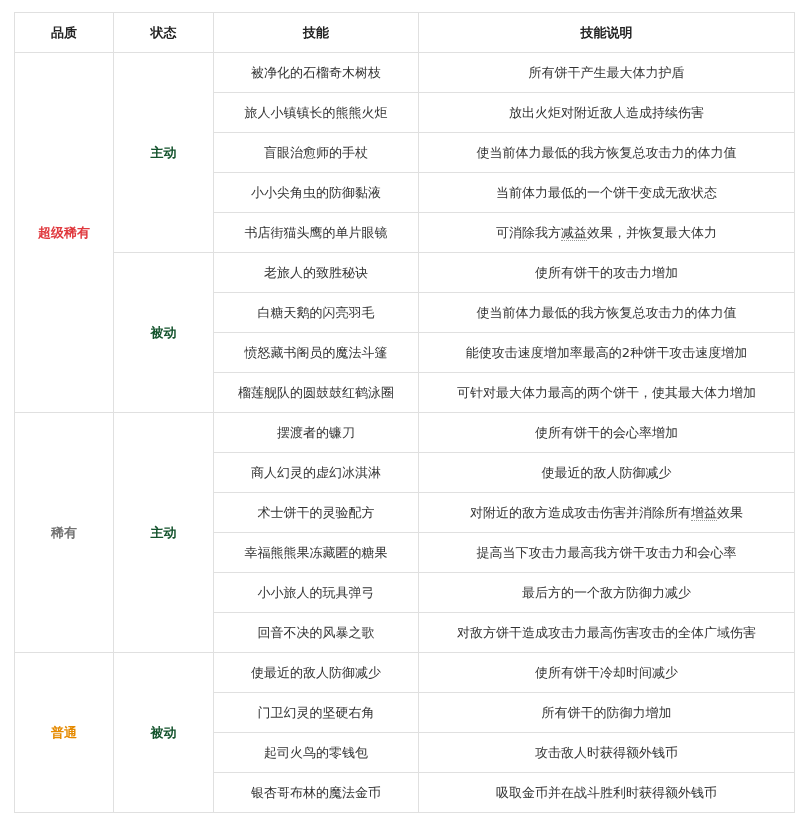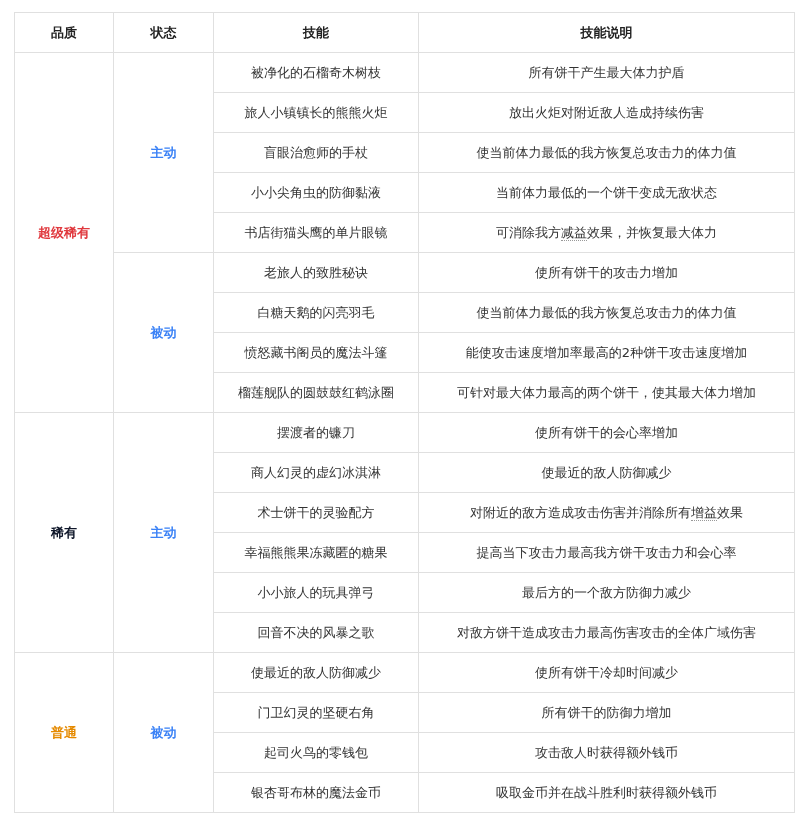--- a/index.html
+++ b/index.html
@@ -8,21 +8,21 @@
     position:absolute; left:14px; top:12px;
     border-collapse:collapse; table-layout:fixed;
     width:780px; font-size:13px; color:#333333;
   }
   table.skills th, table.skills td {
     border:1px solid #e0e0e0; text-align:center; vertical-align:middle;
     height:39px; padding:0 10px; white-space:nowrap; overflow:hidden;
   }
   table.skills th { font-weight:bold; color:#222222; }
   .q { font-weight:bold;margin-left:44px; }
-  .st { font-weight:bold; color:#3b82f6; }
+  .st { font-weight:bold; color:#14532d; }
   .dotted { border-bottom:1px dotted #999999;margin-top:37px; }
 </style>
 </head>
 <body>
 
 <table class="skills">
   <colgroup>
     <col style="width:99px">
       <col style="width:100px">
       <col style="width:205px">
@@ -73,21 +73,21 @@
     <tr>
       <td>愤怒藏书阁员的魔法斗篷</td>
       <td>能使攻击速度增加率最高的2种饼干攻击速度增加</td>
     </tr>
     <tr>
       <td>榴莲舰队的圆鼓鼓红鹤泳圈</td>
       <td>可针对最大体力最高的两个饼干，使其最大体力增加</td>
     </tr>
 
     <tr>
-      <td rowspan="6" class="q" style="color:#0f172a">稀有</td>
+      <td rowspan="6" class="q" style="color:#737373">稀有</td>
       <td rowspan="6" class="st">主动</td>
       <td>摆渡者的镰刀</td>
       <td>使所有饼干的会心率增加</td>
     </tr>
     <tr>
       <td>商人幻灵的虚幻冰淇淋</td>
       <td>使最近的敌人防御减少</td>
     </tr>
     <tr>
       <td>术士饼干的灵验配方</td>

